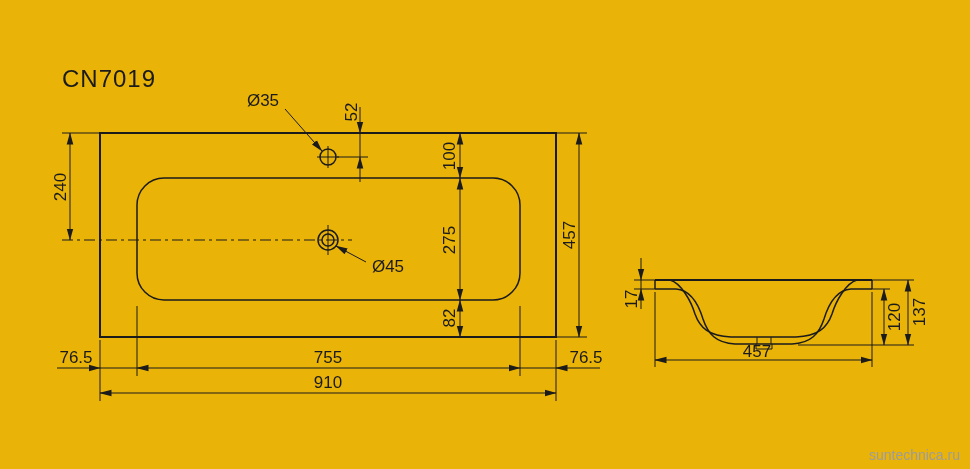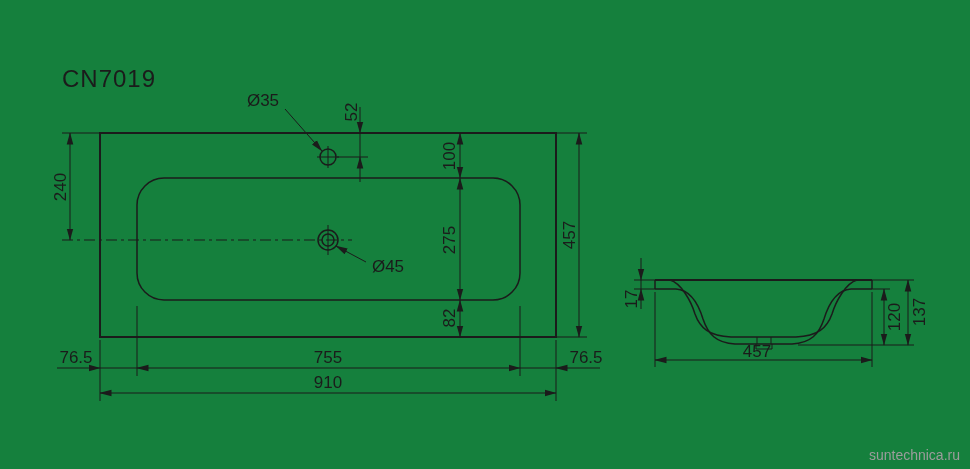--- a/index.html
+++ b/index.html
@@ -1,16 +1,16 @@
 <!DOCTYPE html>
 <html><head>
 <meta charset="utf-8">
 <style>
   html,body{margin:0;padding:0;background:#ffffff;}
-  .canvas{position:relative;width:970px;height:469px;background:#15803d;overflow:hidden;
+  .canvas{position:relative;width:970px;height:469px;background:#eab308;overflow:hidden;
           font-family:"Liberation Sans",sans-serif;}
   svg{position:absolute;left:0;top:0;}
   .w2{stroke:#1b1b1b;stroke-width:2;fill:none;}
   .w15{stroke:#1b1b1b;stroke-width:1.5;fill:none;}
   .w1{stroke:#1b1b1b;stroke-width:1;fill:none;}
   .ctr{stroke:#1b1b1b;stroke-width:1;fill:none;stroke-dasharray:11 4 3 4;}
   text{fill:#1b1b1b;font-family:"Liberation Sans",sans-serif;}
   .dimtxt{font-size:17px;text-anchor:middle;dominant-baseline:central;}
   .title{font-size:24px;dominant-baseline:central;letter-spacing:1px;}
   .wm{font-size:14px;fill:#9c9c9c;text-anchor:end;dominant-baseline:central;}

